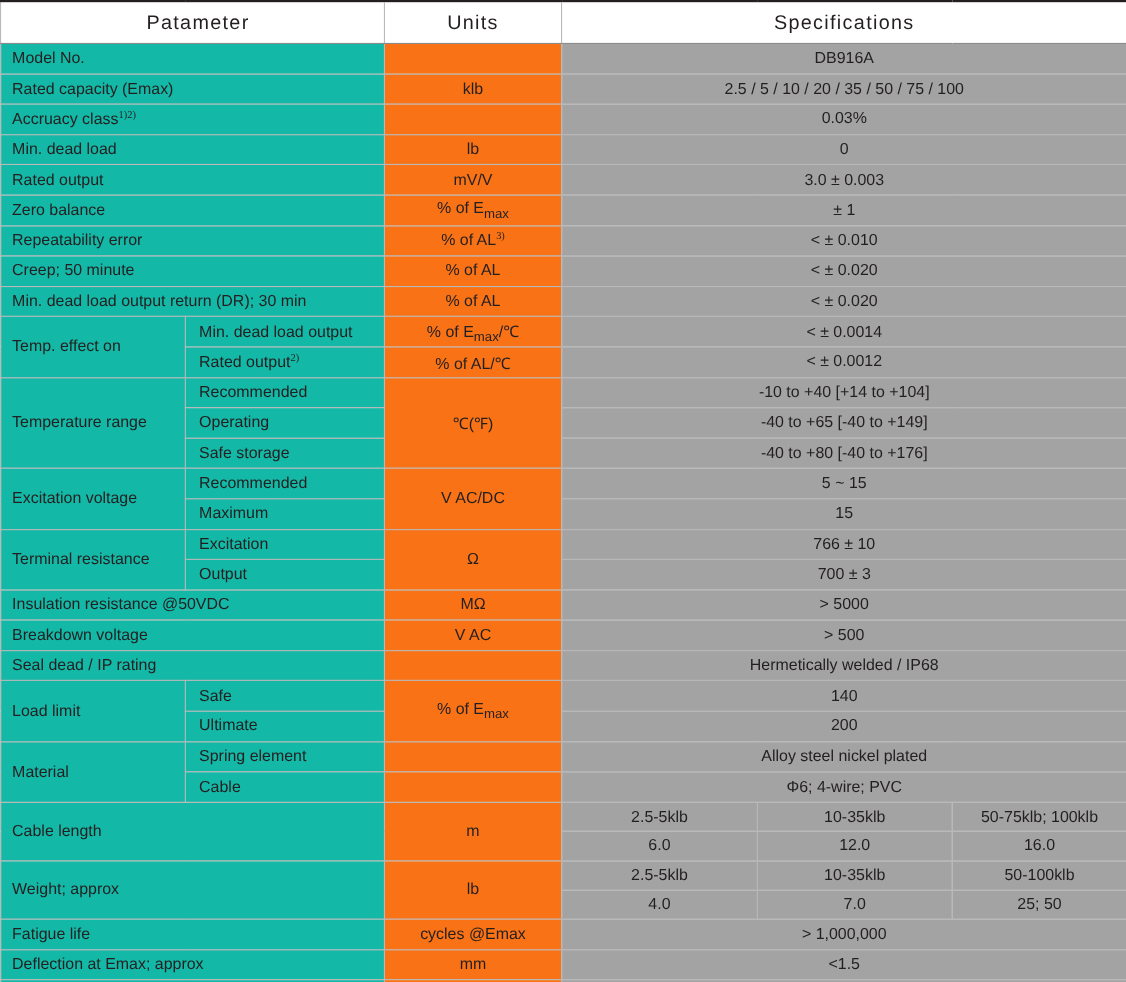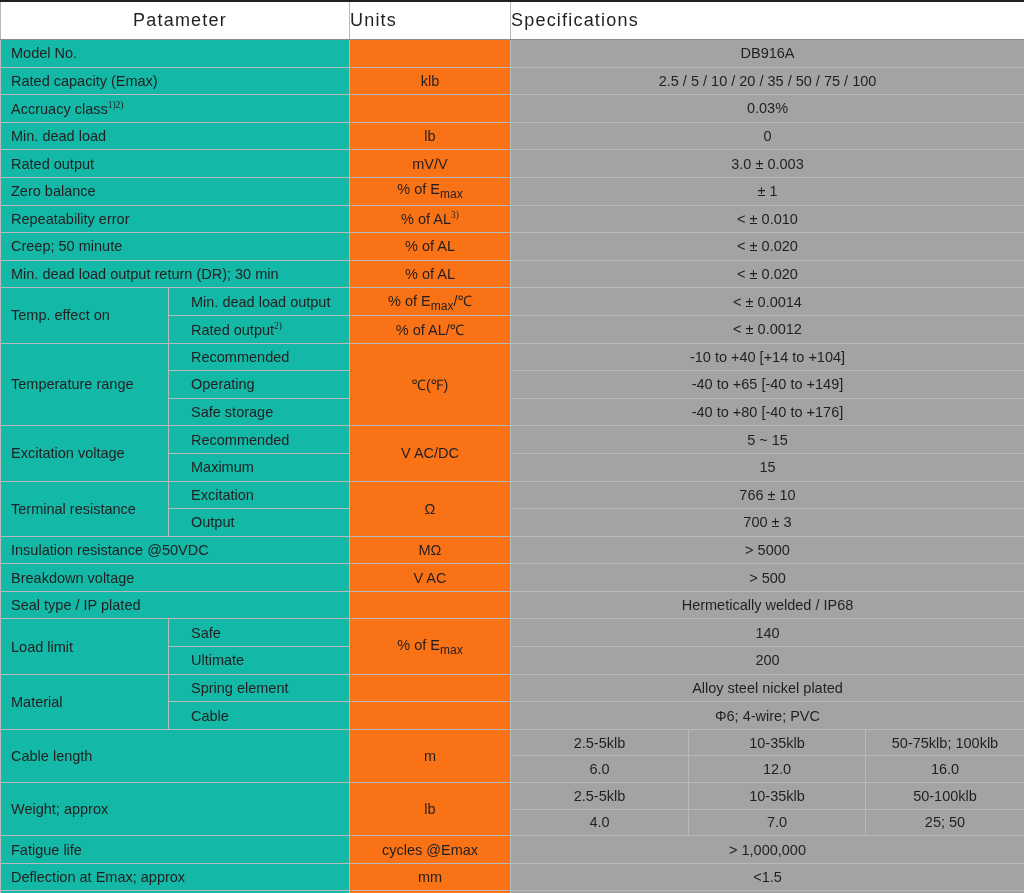--- a/index.html
+++ b/index.html
@@ -22,21 +22,21 @@
     font-size: 14.5px;
     font-weight: normal;
     padding: 0;
     vertical-align: middle;
   }
   
   .hdr td {
     height: 37px;
     font-size: 18px;
     letter-spacing: 1.2px;
-    text-align: left;
+    text-align: center;
     background: #ffffff;
     border-top: 2px solid #231f20;
     border-bottom: 1px solid #8c8c8c;
   }
   .hdr td.left {
     text-align: center;
     padding-left: 10px;
   }
   
   col.c-param-a { width: 168px; }
@@ -46,21 +46,21 @@
   col.c-s2      { width: 177px; }
   col.c-s3      { width: 159px; }
 
   td.param {
     text-align: left;
     padding-left: 10px;
     background: #14b8a6;
     height: 26.6px;
   }
   td.param.sub {
-    padding-left: 22px;
+    padding-left: 12px;
     margin-top: 20px;
   }
   td.units {
     text-align: center;
     background: #f97316;
   }
   td.spec {
     text-align: center;
     background: #a3a3a3;
   }
@@ -210,21 +210,21 @@
       <td class="spec" colspan="3">&gt; 5000</td>
     </tr>
 
     <tr class="row">
       <td class="param" colspan="2">Breakdown voltage</td>
       <td class="units">V AC</td>
       <td class="spec" colspan="3">&gt; 500</td>
     </tr>
 
     <tr class="row">
-      <td class="param" colspan="2">Seal type / IP plated</td>
+      <td class="param" colspan="2">Seal dead / IP rating</td>
       <td class="units"></td>
       <td class="spec" colspan="3">Hermetically welded / IP68</td>
     </tr>
 
     <tr class="row">
       <td class="param" rowspan="2">Load limit</td>
       <td class="param sub">Safe</td>
       <td class="units" rowspan="2">% of E<span class="sub-ch">max</span></td>
       <td class="spec" colspan="3">140</td>
     </tr>

